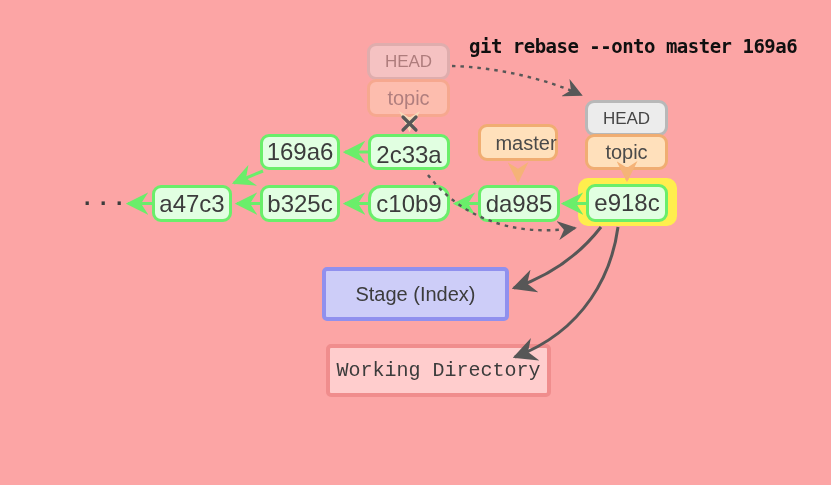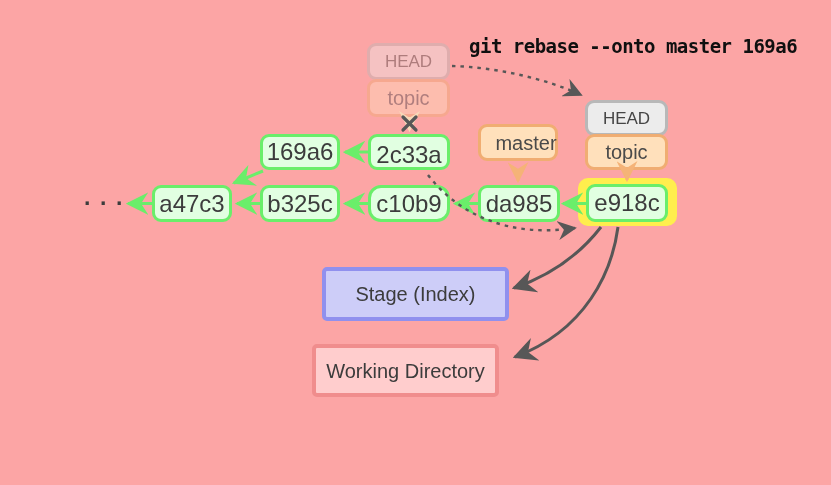--- a/index.html
+++ b/index.html
@@ -77,21 +77,21 @@
   <div class="box commit" style="left:478px; top:185px; width:82px; height:37px;">
     <span>da985</span>
   </div>
   <div class="box commit" style="left:586px; top:184px; width:82px; height:38px;">
     <span>e918c</span>
   </div>
 
   <div class="box bigbox stagebox" style="left:322px; top:267px; width:187px; height:54px;">
     <span>Stage (Index)</span>
   </div>
-  <div class="box bigbox wdbox" style="left:312px; top:344px; width:187px; height:53px;">
+  <div class="box bigbox wdbox" style="left:326px; top:344px; width:225px; height:53px;font-family:Liberation Mono, monospace;">
     <span>Working Directory</span>
   </div>
 
   <svg class="overlay" width="831" height="485" viewBox="0 0 831 485">
     <defs>
       <marker id="ah-green" viewBox="0 0 10 10" refX="9" refY="5" markerWidth="7.5" markerHeight="7.5" orient="auto">
         <path d="M0,0 L10,5 L0,10 L3.2,5 Z" fill="#6aee6a"></path>
       </marker>
       <marker id="ah-orange" viewBox="0 0 10 10" refX="9" refY="5" markerWidth="7.5" markerHeight="7.5" orient="auto">
         <path d="M0,0 L10,5 L0,10 L3.2,5 Z" fill="#f5b377"></path>

